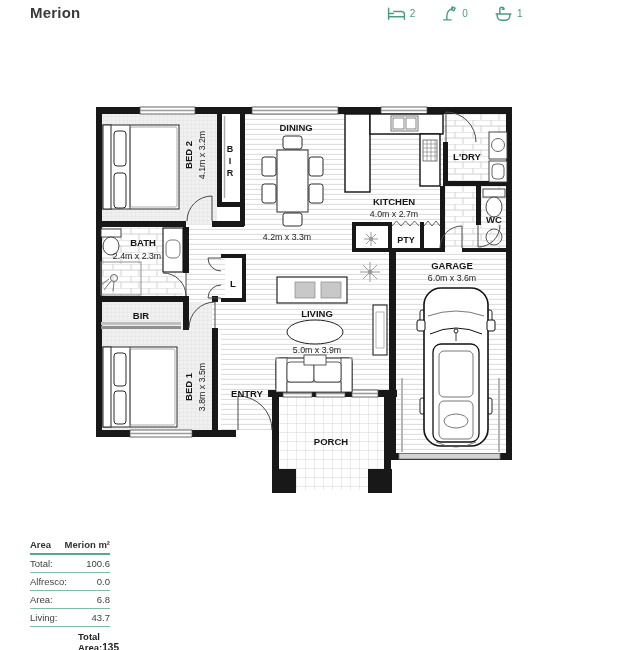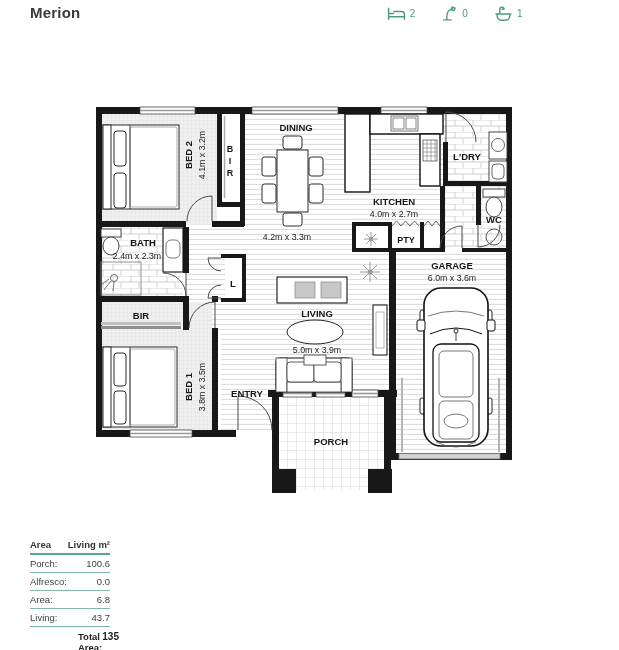--- a/index.html
+++ b/index.html
@@ -10,21 +10,21 @@
   .stats{position:absolute;right:40px;top:5px;display:flex;gap:26px;align-items:center;}
   .stat{display:flex;align-items:center;gap:4px;}
   .stat svg{display:block;}
   .stat .cnt{font-size:10px;color:#4c9c85;}
   svg.plan{position:absolute;left:0;top:0;}
   svg text{font-family:"Liberation Sans",sans-serif;}
   .room-label{font-weight:bold;font-size:9.5px;fill:#161616;}
   .room-label.sm{font-size:9px;}
   .dim-label{font-size:8.8px;fill:#1c1c1c;}
   .area-table{position:absolute;left:30px;top:536px;width:80px;font-size:9.5px;color:#3f3f3f;}
-  .tr{display:flex;justify-content:space-between;align-items:flex-start;padding:3px 0 3px 0;border-bottom:1.5px solid #7ebbaa;}
+  .tr{display:flex;justify-content:space-between;align-items:flex-end;padding:3px 0 3px 0;border-bottom:1.5px solid #7ebbaa;}
   .tr.th{border-bottom:2px solid #58a890;font-weight:bold;color:#333;}
   .tr.total{border-bottom:none;font-weight:bold;color:#222;padding-top:4px;margin-left:48px;}
   .tr.total .val{font-size:10px;}
   .tr .val{text-align:right;}
 </style>
 </head>
 <body>
 
 <div class="page">
 
@@ -337,24 +337,24 @@
         <text class="room-label sm" x="230" y="152">B</text>
         <text class="room-label sm" x="230" y="164">I</text>
         <text class="room-label sm" x="230" y="176">R</text>
       </g>
     </g>
   </svg>
 
   <div class="area-table">
     <div class="tr th">
       <span>Area</span>
-      <span class="val">Living m²</span>
+      <span class="val">Merion m²</span>
     </div>
     <div class="tr">
-      <span>Porch:</span>
+      <span>Total:</span>
       <span class="val">100.6</span>
     </div>
     <div class="tr">
       <span>Alfresco:</span>
       <span class="val">0.0</span>
     </div>
     <div class="tr">
       <span>Area:</span>
       <span class="val">6.8</span>
     </div>

